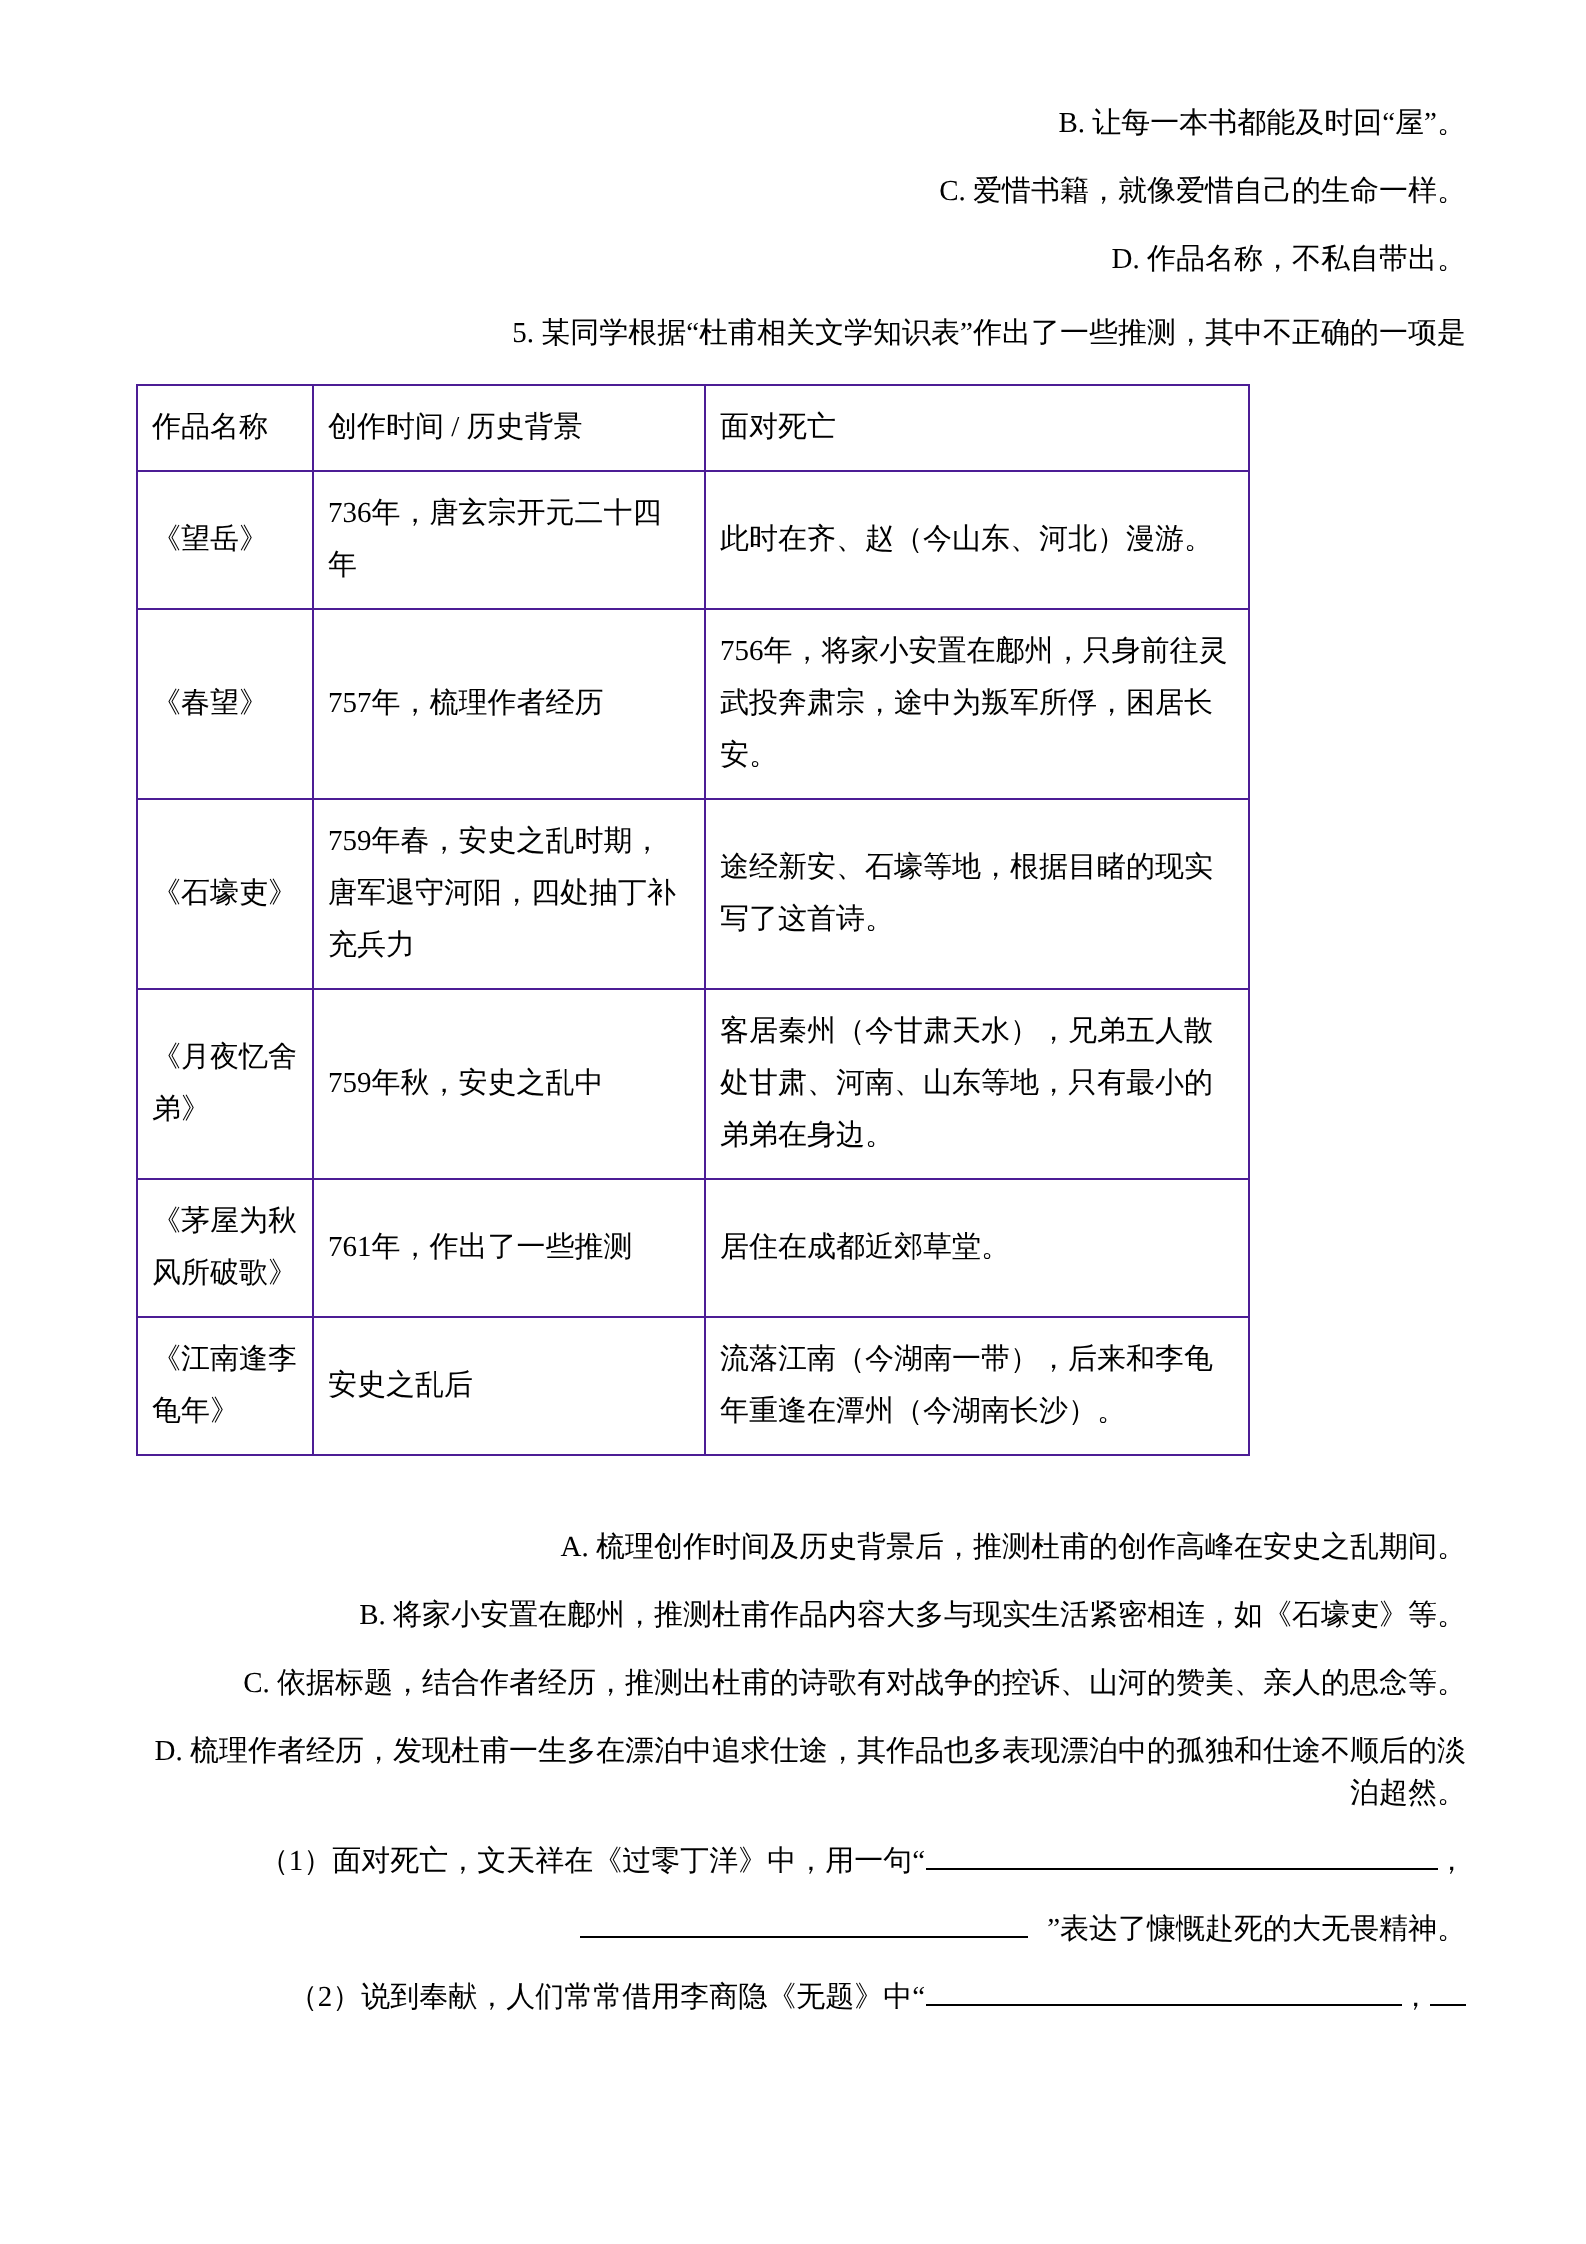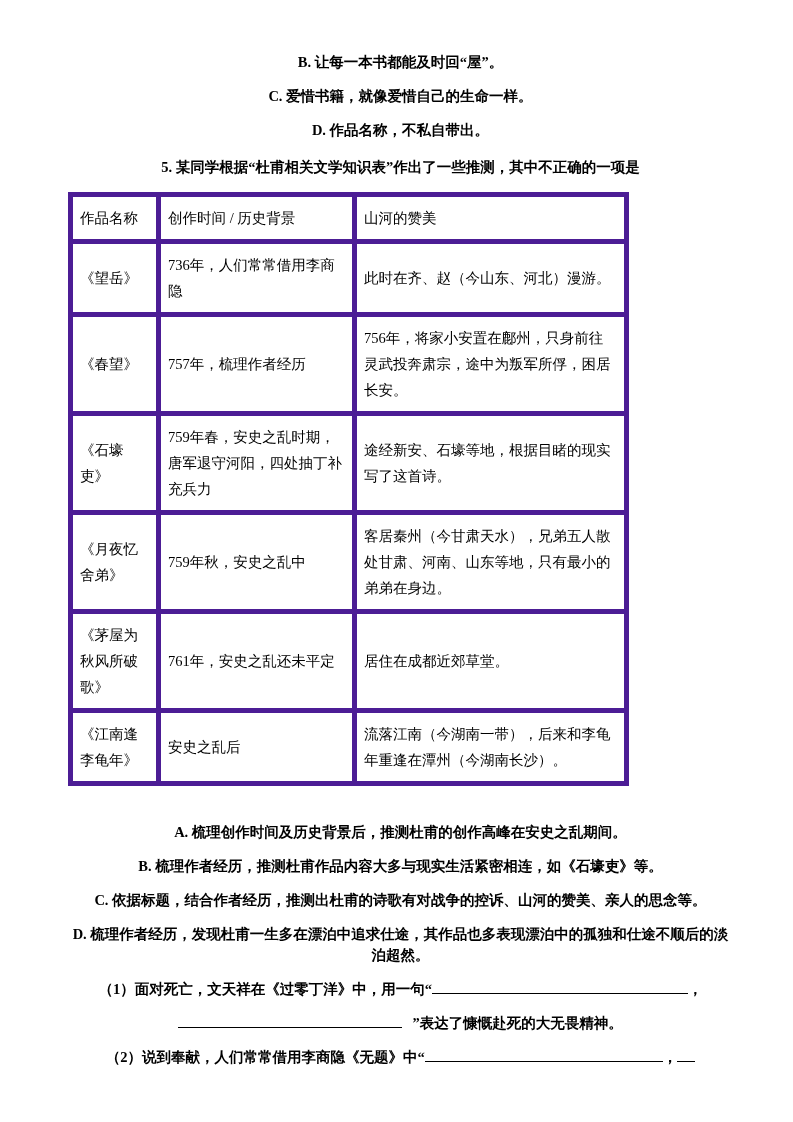--- a/index.html
+++ b/index.html
@@ -10,34 +10,33 @@
     margin: 0 auto;
     font-family: "Liberation Serif", "DejaVu Serif", serif;
     color: #000;
     font-size: 14.5px;
     overflow: hidden;
   }
   .page { padding: 52px 60px 0 68px; }
   .para {
     line-height: 21px;
     margin-bottom: 13px;
-    text-align: center;
+    text-align: right;
     word-break: break-all;
-    font-weight: bold;
   }
   .stem { margin-bottom: 14px; margin-top: 16px; }
 
   table.dufu {
     border-collapse: collapse;
     table-layout: fixed;
     width: 556px;
     margin-bottom: 36px;
   }
   table.dufu td {
-    border: 5px solid #4c1d95;
+    border: 1px solid #4c1d95;
     vertical-align: middle;
     padding: 8px 7px;
     line-height: 26px;
     word-break: break-all;
   }
   col.c1 { width: 88px; }
   col.c2 { width: 196px; }
   col.c3 { width: 272px; }
 
   .q6-title { margin-top: 18px; }
@@ -67,57 +66,57 @@
   <table class="dufu">
     <colgroup>
         <col class="c1">
         <col class="c2">
         <col class="c3">
       </colgroup>
     <tbody>
       <tr>
         <td>作品名称</td>
         <td>创作时间 / 历史背景</td>
-        <td>山河的赞美</td>
+        <td>面对死亡</td>
       </tr>
       <tr>
         <td>《望岳》</td>
-        <td>736年，人们常常借用李商隐</td>
+        <td>736年，唐玄宗开元二十四年</td>
         <td>此时在齐、赵（今山东、河北）漫游。</td>
       </tr>
       <tr>
         <td>《春望》</td>
         <td>757年，梳理作者经历</td>
         <td>756年，将家小安置在鄜州，只身前往灵武投奔肃宗，途中为叛军所俘，困居长安。</td>
       </tr>
       <tr>
         <td>《石壕吏》</td>
         <td>759年春，安史之乱时期，唐军退守河阳，四处抽丁补充兵力</td>
         <td>途经新安、石壕等地，根据目睹的现实写了这首诗。</td>
       </tr>
       <tr>
         <td>《月夜忆舍弟》</td>
         <td>759年秋，安史之乱中</td>
         <td>客居秦州（今甘肃天水），兄弟五人散处甘肃、河南、山东等地，只有最小的弟弟在身边。</td>
       </tr>
       <tr>
         <td>《茅屋为秋风所破歌》</td>
-        <td>761年，安史之乱还未平定</td>
+        <td>761年，作出了一些推测</td>
         <td>居住在成都近郊草堂。</td>
       </tr>
       <tr>
         <td>《江南逢李龟年》</td>
         <td>安史之乱后</td>
         <td>流落江南（今湖南一带），后来和李龟年重逢在潭州（今湖南长沙）。</td>
       </tr>
     </tbody>
   </table>
 
   <p class="para">A. 梳理创作时间及历史背景后，推测杜甫的创作高峰在安史之乱期间。</p>
-  <p class="para">B. 梳理作者经历，推测杜甫作品内容大多与现实生活紧密相连，如《石壕吏》等。</p>
+  <p class="para">B. 将家小安置在鄜州，推测杜甫作品内容大多与现实生活紧密相连，如《石壕吏》等。</p>
   <p class="para">C. 依据标题，结合作者经历，推测出杜甫的诗歌有对战争的控诉、山河的赞美、亲人的思念等。</p>
   <p class="para">D. 梳理作者经历，发现杜甫一生多在漂泊中追求仕途，其作品也多表现漂泊中的孤独和仕途不顺后的淡泊超然。</p>
 
 
   <p class="para">
     <span>（1）面对死亡，文天祥在《过零丁洋》中，用一句“</span><span class="blank blank-a"></span><span>，</span>
   </p>
 
   <p class="para">
     <span class="blank blank-b"></span><span>”表达了慷慨赴死的大无畏精神。</span>

